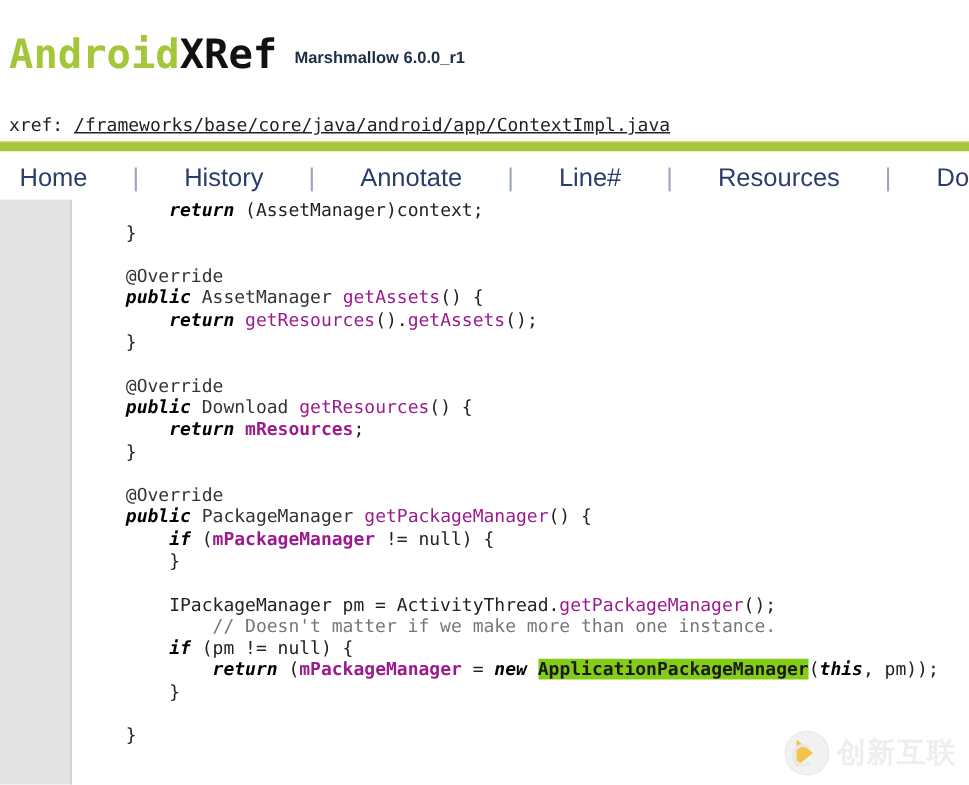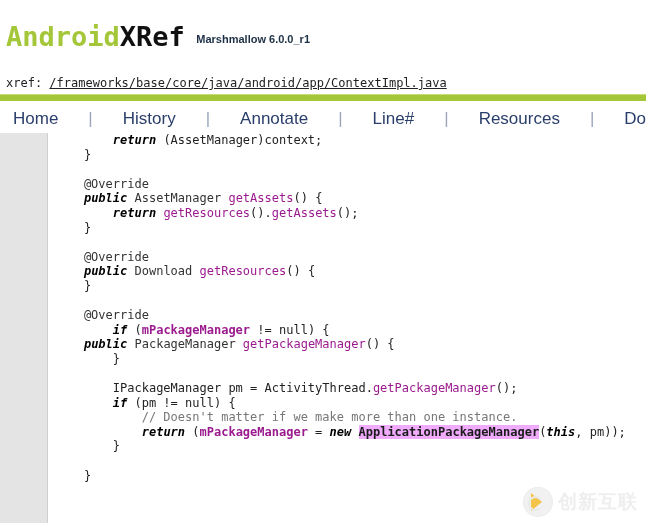--- a/index.html
+++ b/index.html
@@ -165,21 +165,21 @@
   }
 
   
   .kw   { color: #000000; font-weight: bold; font-style: italic; }
   .typ  { color: #333333; }
   .meth { color: #9b1b8f; font-weight: normal; }
   .var  { color: #9b1b8f; font-weight: bold; }
   .cmt  { color: #777777; }
   .ann  { color: #333333; margin-top: 21px; }
   .pln  { color: #222222; }
-  .hl   { background: #f0abfc; color: #1a1a1a; font-weight: bold; }
+  .hl   { background: #84cc16; color: #1a1a1a; font-weight: bold; }
 
   
   .watermark {
     position: absolute;
     right: 8px;
     bottom: 6px;
     display: flex;
     align-items: center;
     opacity: 0.92;
     pointer-events: none;
@@ -253,30 +253,31 @@
       <div class="code-row"><span class="lineno">194</span><span class="code-text"><span class="pln">        </span><span class="kw">return</span><span class="pln"> (AssetManager)context;</span></span></div>
       <div class="code-row"><span class="lineno">195</span><span class="code-text"><span class="pln">    }</span></span></div>
       <div class="code-row"><span class="lineno">196</span><span class="code-text"></span></div>
       <div class="code-row"><span class="lineno">197</span><span class="code-text"><span class="ann">    @Override</span></span></div>
       <div class="code-row"><span class="lineno">198</span><span class="code-text"><span class="pln">    </span><span class="kw">public</span><span class="typ"> AssetManager </span><span class="meth">getAssets</span><span class="pln">() {</span></span></div>
       <div class="code-row"><span class="lineno">199</span><span class="code-text"><span class="pln">        </span><span class="kw">return</span><span class="pln"> </span><span class="meth">getResources</span><span class="pln">().</span><span class="meth">getAssets</span><span class="pln">();</span></span></div>
       <div class="code-row"><span class="lineno major">200</span><span class="code-text"><span class="pln">    }</span></span></div>
       <div class="code-row"><span class="lineno">201</span><span class="code-text"></span></div>
       <div class="code-row"><span class="lineno">202</span><span class="code-text"><span class="ann">    @Override</span></span></div>
       <div class="code-row"><span class="lineno">203</span><span class="code-text"><span class="pln">    </span><span class="kw">public</span><span class="typ"> Download </span><span class="meth">getResources</span><span class="pln">() {</span></span></div>
+      <div class="code-row"><span class="lineno">204</span><span class="code-text"><span class="pln">        </span><span class="kw">return</span><span class="pln"> </span><span class="var">mResources</span><span class="pln">;</span></span></div>
       <div class="code-row"><span class="lineno">205</span><span class="code-text"><span class="pln">    }</span></span></div>
       <div class="code-row"><span class="lineno">206</span><span class="code-text"></span></div>
       <div class="code-row"><span class="lineno">207</span><span class="code-text"><span class="ann">    @Override</span></span></div>
+      <div class="code-row"><span class="lineno">208</span><span class="code-text"><span class="pln">    </span><span class="kw">public</span><span class="typ"> PackageManager </span><span class="meth">getPackageManager</span><span class="pln">() {</span></span></div>
       <div class="code-row"><span class="lineno">209</span><span class="code-text"><span class="pln">        </span><span class="kw">if</span><span class="pln"> (</span><span class="var">mPackageManager</span><span class="pln"> != null) {</span></span></div>
-      <div class="code-row"><span class="lineno">208</span><span class="code-text"><span class="pln">    </span><span class="kw">public</span><span class="typ"> PackageManager </span><span class="meth">getPackageManager</span><span class="pln">() {</span></span></div>
       <div class="code-row"><span class="lineno">211</span><span class="code-text"><span class="pln">        }</span></span></div>
       <div class="code-row"><span class="lineno">212</span><span class="code-text"></span></div>
       <div class="code-row"><span class="lineno">213</span><span class="code-text"><span class="pln">        IPackageManager pm = ActivityThread.</span><span class="meth">getPackageManager</span><span class="pln">();</span></span></div>
+      <div class="code-row"><span class="lineno">215</span><span class="code-text"><span class="cmt">            // Doesn't matter if we make more than one instance.</span></span></div>
       <div class="code-row"><span class="lineno">214</span><span class="code-text"><span class="pln">        </span><span class="kw">if</span><span class="pln"> (pm != null) {</span></span></div>
-      <div class="code-row"><span class="lineno">215</span><span class="code-text"><span class="cmt">            // Doesn't matter if we make more than one instance.</span></span></div>
       <div class="code-row"><span class="lineno">216</span><span class="code-text"><span class="pln">            </span><span class="kw">return</span><span class="pln"> (</span><span class="var">mPackageManager</span><span class="pln"> = </span><span class="kw">new</span><span class="pln"> </span><span class="hl">ApplicationPackageManager</span><span class="pln">(</span><span class="kw">this</span><span class="pln">, pm));</span></span></div>
       <div class="code-row"><span class="lineno">217</span><span class="code-text"><span class="pln">        }</span></span></div>
       <div class="code-row"><span class="lineno">218</span><span class="code-text"></span></div>
       <div class="code-row"><span class="lineno major">220</span><span class="code-text"><span class="pln">    }</span></span></div>
       <div class="code-row"><span class="lineno">221</span><span class="code-text"></span></div>
     </div>
 </div>
 
 <div class="watermark">
   <span class="wm-mark"></span>

